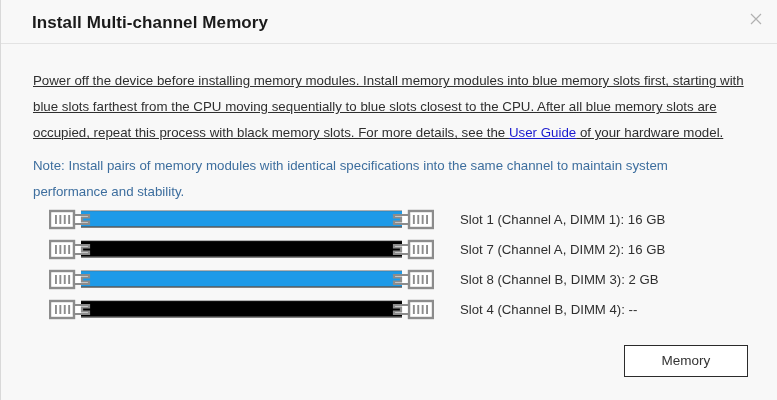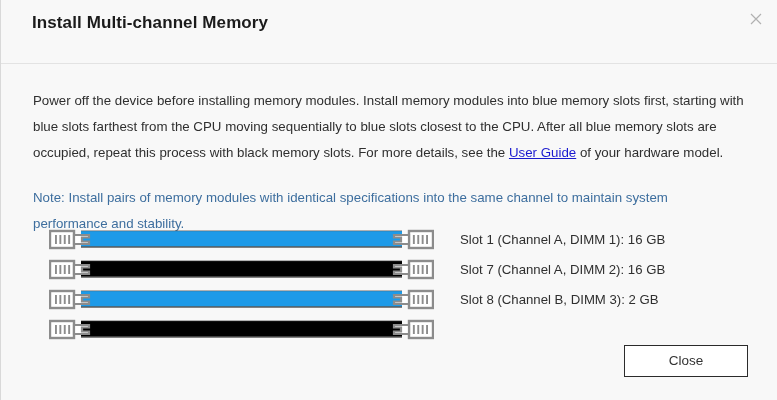--- a/index.html
+++ b/index.html
@@ -22,21 +22,21 @@
     top: 0;
     width: 777px;
     height: 400px;
     background: #f8f8f8;
     border-left: 1px solid #d9d9d9;
     box-sizing: border-box;
   }
   
   .header {
     position: relative;
-    height: 64px;
+    height: 44px;
     border-bottom: 1px solid #e3e3e3;
     box-sizing: border-box;
   }
   .dialog-title {
     position: absolute;
     left: 31px;
     top: 13px;
     font-size: 17px;
     font-weight: bold;
     letter-spacing: 0.1px;
@@ -59,29 +59,30 @@
     padding: 0;
   }
   .paragraph {
     position: absolute;
     left: 32px;
     top: 11px;
     width: 712px;
     font-size: 13.3px;
     line-height: 26px;
     color: #2f2f2f;
+    text-decoration: underline;
   }
   .paragraph a.user-guide {
     color: #1a19cf;
     text-decoration: underline;
   }
   .note {
     position: absolute;
     left: 32px;
-    top: 106px;
+    top: 94px;
     width: 690px;
     font-size: 13.3px;
     line-height: 26px;
     color: #3d6e9e;
     margin-top: 15px;
   }
   
   .slots {
     position: absolute;
     left: 0;
@@ -252,21 +253,22 @@
               <g transform="translate(385,0) scale(-1,1)">
                 <rect x="1" y="3" width="24" height="17" fill="#ffffff" stroke="#8c8c8c" stroke-width="2.4"></rect>
                 <rect x="6" y="7" width="1.9" height="9" fill="#8c8c8c"></rect>
                 <rect x="10.4" y="7" width="1.9" height="9" fill="#8c8c8c"></rect>
                 <rect x="14.8" y="7" width="1.9" height="9" fill="#8c8c8c"></rect>
                 <rect x="19.200000000000003" y="7" width="1.9" height="9" fill="#8c8c8c"></rect>
                 <path d="M25 7 L40 7 L40 9.5 L33 9.5 L33 13.5 L40 13.5 L40 16 L25 16 Z" fill="#ffffff" stroke="#8c8c8c" stroke-width="2.2" stroke-linejoin="miter"></path>
               </g>
             </svg>
           </div>
+          <div class="slot-label">Slot 4 (Channel B, DIMM 4): --</div>
         </div>
       </div>
   </div>
 
   <div class="footer">
-    <button class="close-button">Close</button>
+    <button class="close-button">Memory</button>
   </div>
 
 </div>
 
 </body></html>

